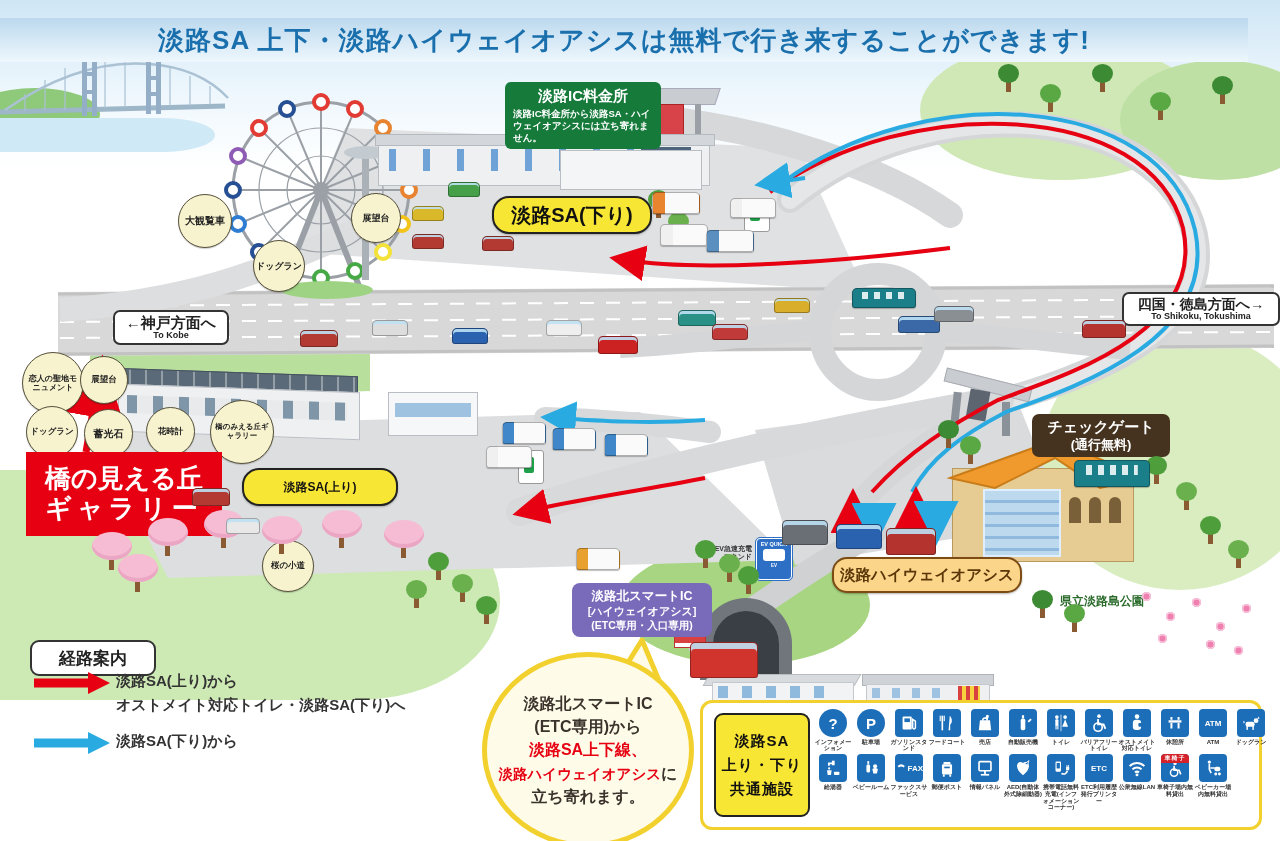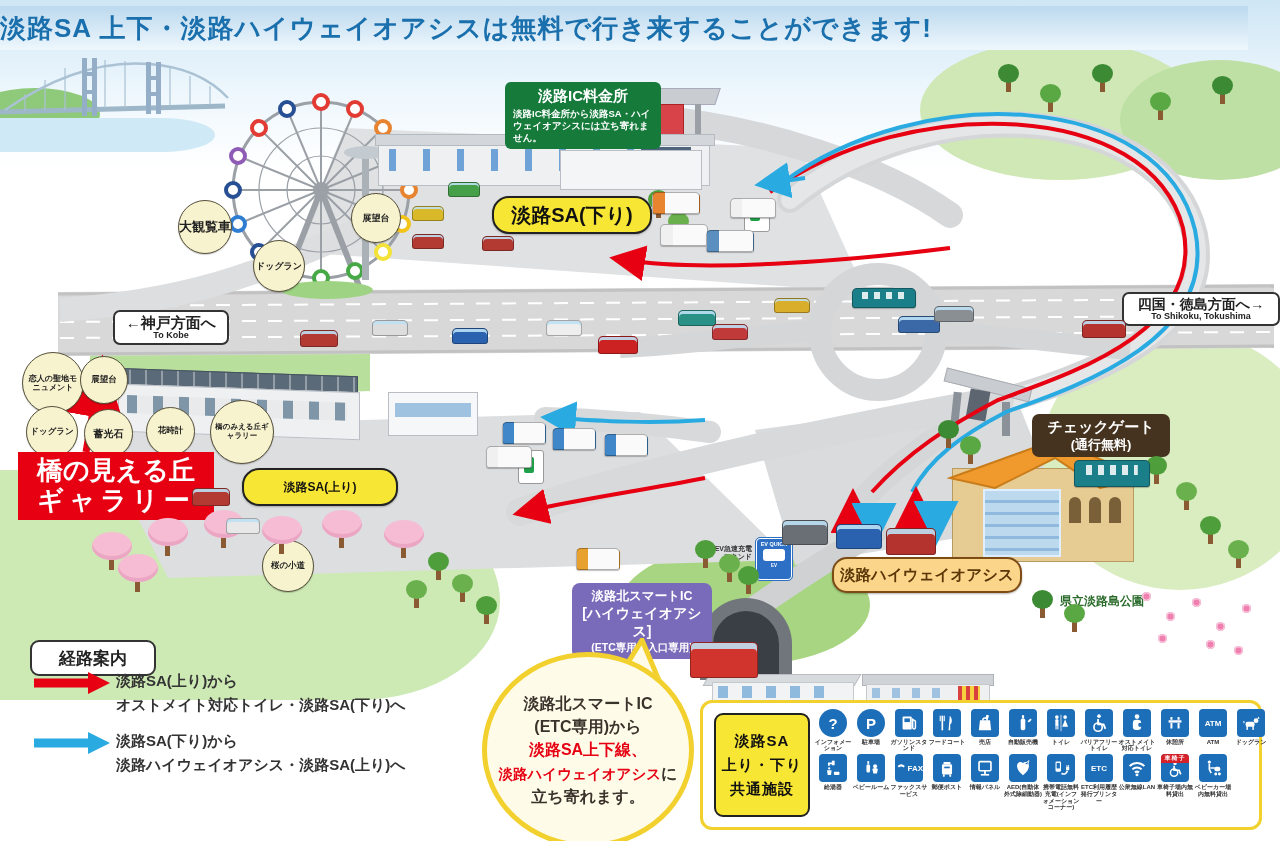--- a/index.html
+++ b/index.html
@@ -3,38 +3,38 @@
 <meta charset="utf-8">
 <style>
   html,body{margin:0;padding:0;background:#fff;}
   body{font-family:"Liberation Sans","DejaVu Sans",sans-serif;}
   #stage{position:relative;width:1280px;height:841px;overflow:hidden;background:#fff;}
   .abs{position:absolute;}
   
   #sky{left:0;top:0;width:1280px;height:170px;background:linear-gradient(#cfe6f5,#eef7fd 55%,#ffffff);}
   .hill{border-radius:50%;}
   
-  #banner{left:0;top:6px;width:1248px;height:44px;background:linear-gradient(#bcd9ee,#eef7fd);
-    display:flex;align-items:center;}
+  #banner{left:0;top:18px;width:1248px;height:44px;background:linear-gradient(#bcd9ee,#eef7fd);
+    display:flex;align-items:center;justify-content:center;}
   #banner .t{font-size:26px;font-weight:bold;color:#1a6fad;letter-spacing:1px;}
   
   .pill{background:#f8e634;border:2px solid #222;border-radius:17px;display:flex;align-items:center;justify-content:center;
     font-weight:bold;color:#111;box-shadow:0 1px 2px rgba(0,0,0,.25);}
   .whitesign{background:#fff;border:2px solid #333;border-radius:7px;text-align:center;line-height:1.05;
     font-weight:bold;color:#222;padding:3px 6px;}
   .whitesign .en{font-size:9px;display:block;}
   .greenbox{background:#157a3a;color:#fff;border-radius:6px;padding:5px 8px;}
   .greenbox .ttl{font-size:15px;font-weight:bold;text-align:center;display:block;margin-bottom:2px;}
   .greenbox .bd{font-size:9.5px;font-weight:bold;line-height:1.25;display:block;}
   .purplebox{background:#7a6bba;color:#fff;border-radius:8px;text-align:center;font-weight:bold;padding:5px 4px;line-height:1.3;}
   .brownbox{background:#45331f;color:#fff;border-radius:7px;text-align:center;font-weight:bold;padding:4px 8px;line-height:1.25;}
   .orangepill{background:#fbd58a;border:2px solid #7d4c14;border-radius:15px;color:#5a3608;font-weight:bold;
     display:flex;align-items:center;justify-content:center;box-shadow:0 1px 2px rgba(0,0,0,.3);}
   .redbox{background:#e60012;color:#fff;font-family:"Liberation Serif","DejaVu Serif",serif;font-weight:bold;
-    text-align:center;line-height:1.15;padding:4px 6px;}
+    text-align:center;line-height:1.15;padding:12px 6px;margin-left:8px;}
   .poi{background:#f8f3cf;border:1.5px solid #55503a;border-radius:50%;display:flex;align-items:center;justify-content:center;
     text-align:center;font-weight:bold;color:#222;line-height:1.15;box-shadow:0 1px 1px rgba(0,0,0,.2);}
   
   .bldg{background:#eef0f2;border:1px solid #b9bec4;}
   
   #routebox{left:30px;top:640px;width:122px;height:32px;background:#fff;border:2.5px solid #333;border-radius:9px;
     display:flex;align-items:center;justify-content:center;font-size:17px;font-weight:bold;color:#222;}
   .leg-line{font-size:15px;font-weight:bold;color:#333;white-space:nowrap;}
   
   #bubble{left:482px;top:652px;width:202px;height:186px;background:#fffbe9;border:5px solid #f2d12f;border-radius:50%;
@@ -276,33 +276,33 @@
     <span class="en">To Shikoku, Tokushima</span>
   </div>
 
   <div class="abs brownbox" style="left:1032px;top:414px;width:122px;">
     <div style="font-size:15px;">チェックゲート</div>
     <div style="font-size:13px;">(通行無料)</div>
   </div>
 
   <div class="abs purplebox" style="left:572px;top:583px;width:132px;">
     <div style="font-size:12.5px;">淡路北スマートIC</div>
-    <div style="font-size:14px;">[ハイウェイオアシス]</div>
+    <div style="font-size:11px;">[ハイウェイオアシス]</div>
     <div style="font-size:10.5px;">(ETC専用・入口専用)</div>
   </div>
 
   <div class="abs orangepill" style="left:832px;top:557px;width:186px;height:32px;font-size:15.5px;">
     <span>淡路ハイウェイオアシス</span>
   </div>
 
   <div class="abs tinytxt" style="left:1060px;top:594px;font-size:12px;color:#2a6a2a;">
     <span>県立淡路島公園</span>
   </div>
 
-  <div class="abs poi" style="left:178px;top:200px;width:52px;height:52px;font-size:13px;">
+  <div class="abs poi" style="left:178px;top:194px;width:52px;height:52px;font-size:10px;">
       <span>大観覧車</span>
     </div>
   <div class="abs poi" style="left:253px;top:240px;width:50px;height:50px;font-size:9px;">
       <span>ドッグラン</span>
     </div>
   <div class="abs poi" style="left:351px;top:193px;width:48px;height:48px;font-size:9px;">
       <span>展望台</span>
     </div>
 
   <div class="abs poi" style="left:22px;top:352px;width:56px;height:56px;font-size:8px;padding:2px;">
@@ -310,21 +310,21 @@
     </div>
   <div class="abs poi" style="left:80px;top:356px;width:46px;height:46px;font-size:8.5px;">
       <span>展望台</span>
     </div>
   <div class="abs poi" style="left:26px;top:406px;width:50px;height:50px;font-size:8.5px;">
       <span>ドッグラン</span>
     </div>
   <div class="abs poi" style="left:84px;top:409px;width:47px;height:47px;font-size:10px;">
       <span>蓄光石</span>
     </div>
-  <div class="abs poi" style="left:146px;top:407px;width:47px;height:47px;font-size:8.5px;font-family:Liberation Mono, monospace;">
+  <div class="abs poi" style="left:146px;top:407px;width:47px;height:47px;font-size:8.5px;">
       <span>花時計</span>
     </div>
   <div class="abs poi" style="left:210px;top:400px;width:58px;height:58px;font-size:7.5px;padding:2px;">
       <span>橋のみえる丘ギャラリー</span>
     </div>
   <div class="abs poi" style="left:262px;top:540px;width:50px;height:50px;font-size:8.5px;">
       <span>桜の小道</span>
     </div>
 
   <div class="abs redbox" style="left:18px;top:452px;width:184px;font-size:26px;">
@@ -349,21 +349,20 @@
     <line x1="0" y1="11" x2="56" y2="11" stroke="#e60012" stroke-width="9"></line>
       <polygon points="54,0 76,11 54,22" fill="#e60012"></polygon>
   </svg>
   <div class="abs leg-line" style="left:116px;top:672px;"><span>淡路SA(上り)から</span></div>
   <div class="abs leg-line" style="left:116px;top:696px;"><span>オストメイト対応トイレ・淡路SA(下り)へ</span></div>
   <svg class="abs" style="left:34px;top:732px;" width="76" height="22">
     <line x1="0" y1="11" x2="56" y2="11" stroke="#29abe2" stroke-width="9"></line>
       <polygon points="54,0 76,11 54,22" fill="#29abe2"></polygon>
   </svg>
   <div class="abs leg-line" style="left:116px;top:732px;"><span>淡路SA(下り)から</span></div>
-  <div class="abs leg-line" style="left:116px;top:756px;"><span>淡路ハイウェイオアシス・淡路SA(上り)へ</span></div>
 
   <svg class="abs" style="left:612px;top:638px;" width="52" height="46">
     <path d="M4 44 L30 2 L46 40 Z" fill="#fffbe9" stroke="#f2d12f" stroke-width="5"></path>
   </svg>
   <div class="abs" id="bubble">
     <div class="d">淡路北スマートIC</div>
     <div class="d">(ETC専用)から</div>
     <div class="r">淡路SA上下線、</div>
     <div><span class="r" style="font-size:14.5px;">淡路ハイウェイオアシス</span><span class="d">に</span></div>
     <div class="d">立ち寄れます。</div>

